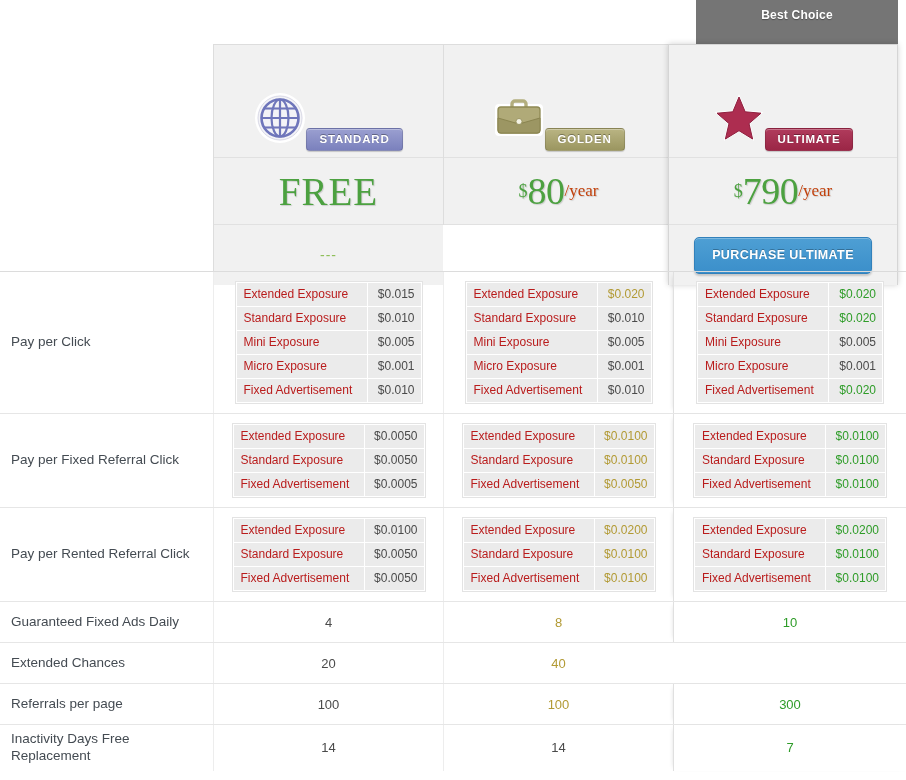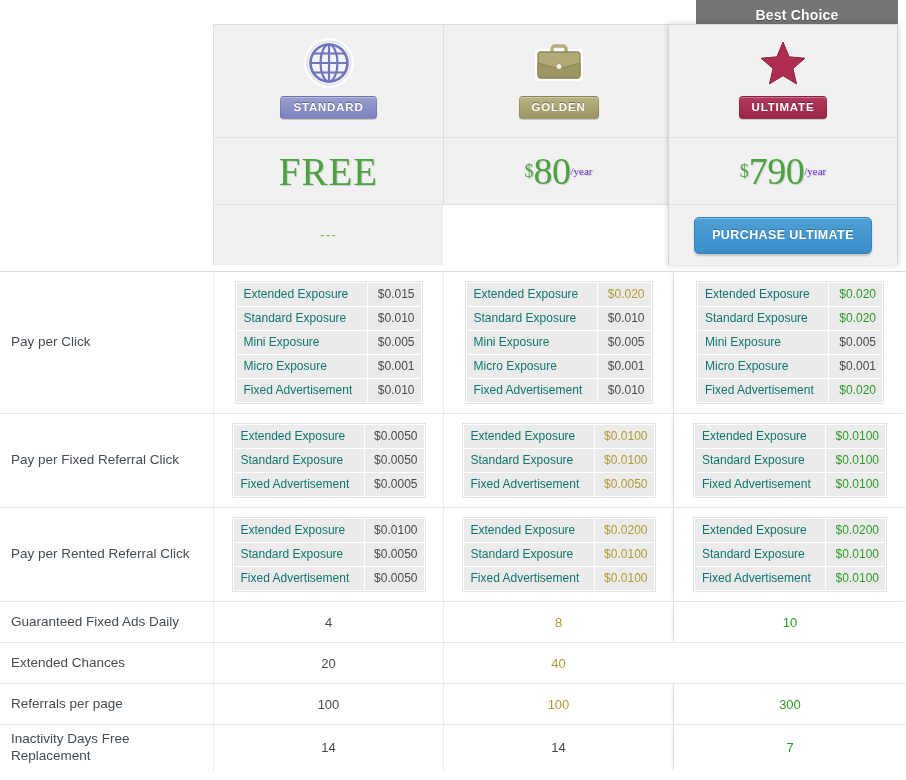--- a/index.html
+++ b/index.html
@@ -29,26 +29,26 @@
     position: absolute;
     top: 0;
     width: 230px;
     height: 271px;
   }
   .plan-col.std    { left: 213px; }
   .plan-col.gold   { left: 443px; }
   .plan-col.ult    { left: 668px; width: 230px; }
 
   .pc-badge {
-    height: 24px;
+    height: 44px;
     line-height: 30px;
     text-align: center;
     background: #757575;
     color: #ffffff;
-    font-size: 14px;
+    font-size: 12px;
     font-weight: bold;
     letter-spacing: .2px;
     text-shadow: 0 1px 1px rgba(0,0,0,.35);
     margin-left: 28px;
   }
   .pc-badge.hidden { visibility: hidden; background: transparent; }
 
   .pc-body {
     background: #f1f1f1;
     border: 1px solid #dddddd;
@@ -59,22 +59,22 @@
     border-color: #d5d5d5;
     box-shadow: 0 0 6px rgba(0,0,0,.18);
   }
   .plan-col.std .pc-body { border-right: none; }
   .plan-col.gold .pc-body { border-right: none; }
 
   
   .pc-icon-cell {
     height: 113px;
     display: flex;
-    flex-direction: column;
-    align-items: center;
+    flex-direction: row;
+    align-items: flex-end;
     justify-content: center;
     border-bottom: 1px solid #e1e1e1;
     padding-bottom: 6px;
   }
   .pc-icon {
     width: 52px; height: 52px;
     margin-bottom: 7px;
     display: block;
   }
   .pc-tag {
@@ -99,21 +99,21 @@
     display: flex;
     align-items: center;
     justify-content: center;
     border-bottom: 1px solid #e1e1e1;
     font-family: "Liberation Serif", serif;
     color: #4ca140;
     text-shadow: 1px 1px 1px rgba(0,0,0,.15);
   }
   .pc-price-cell .cur  { font-size: 18px; vertical-align: 6px; }
   .pc-price-cell .amt  { font-size: 38px; letter-spacing: -.5px; }
-  .pc-price-cell .per  { font-size: 11px; color: #6d28d9; }
+  .pc-price-cell .per  { font-size: 17px; color: #c2410c; }
   .pc-price-cell .free { font-size: 39px; letter-spacing: 1px; }
 
   
   .pc-buy-cell {
     height: 60px;
     display: flex;
     align-items: center;
     justify-content: center;
   }
   .buy-btn {
@@ -194,21 +194,21 @@
   .subrow {
     display: flex;
     border-top: 1px solid #ffffff;
   }
   .subrow:first-child { border-top: none; }
   .sublabel {
     flex: 1 1 auto;
     background: #ebebeb;
     padding: 4px 7px 5px;
     font-size: 12px;
-    color: #0f766e;
+    color: #b91c1c;
     white-space: nowrap;
   }
   .subval {
     flex: 0 0 54px;
     background: #ebebeb;
     padding: 4px 6px 5px 3px;
     font-size: 12px;
     color: #4a4a4a;
     text-align: right;
     border-left: 1px solid #ffffff;

